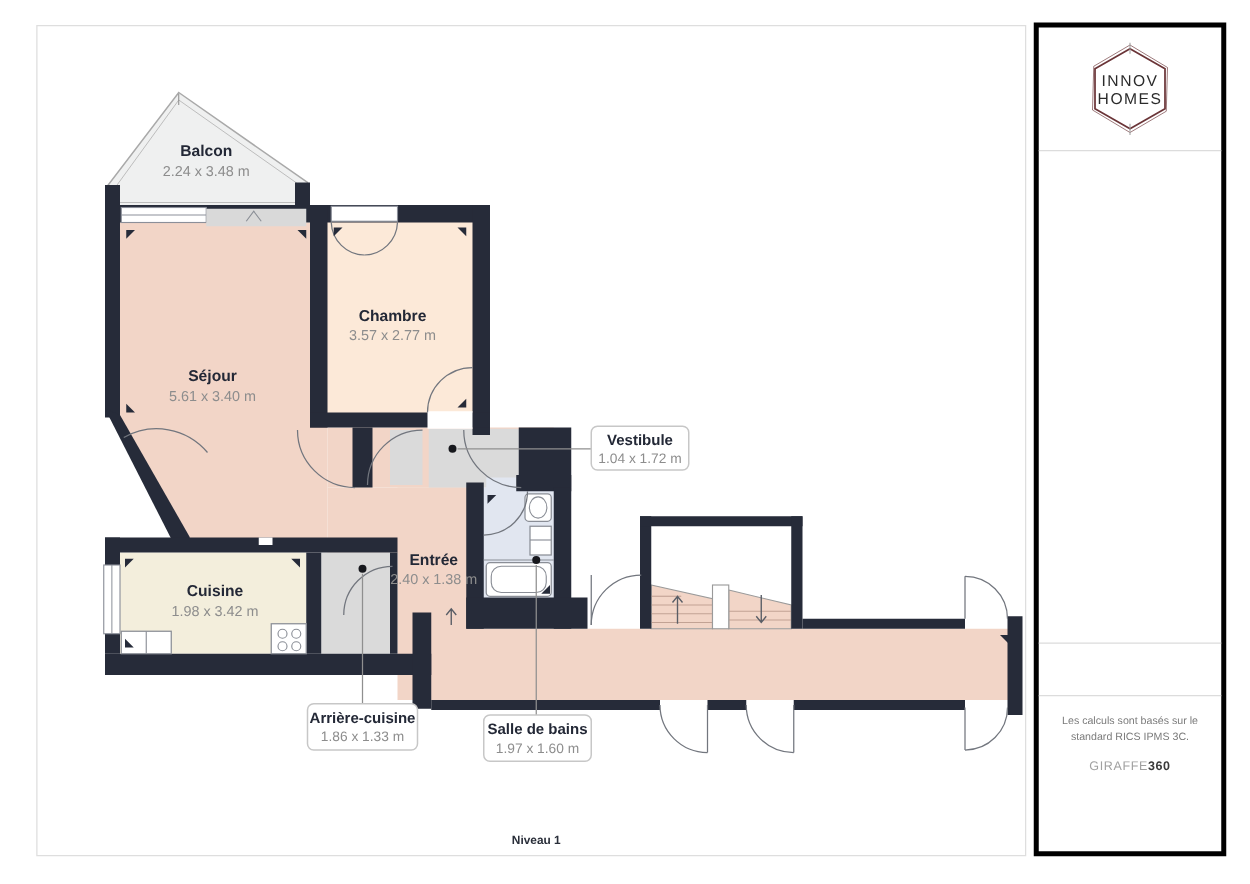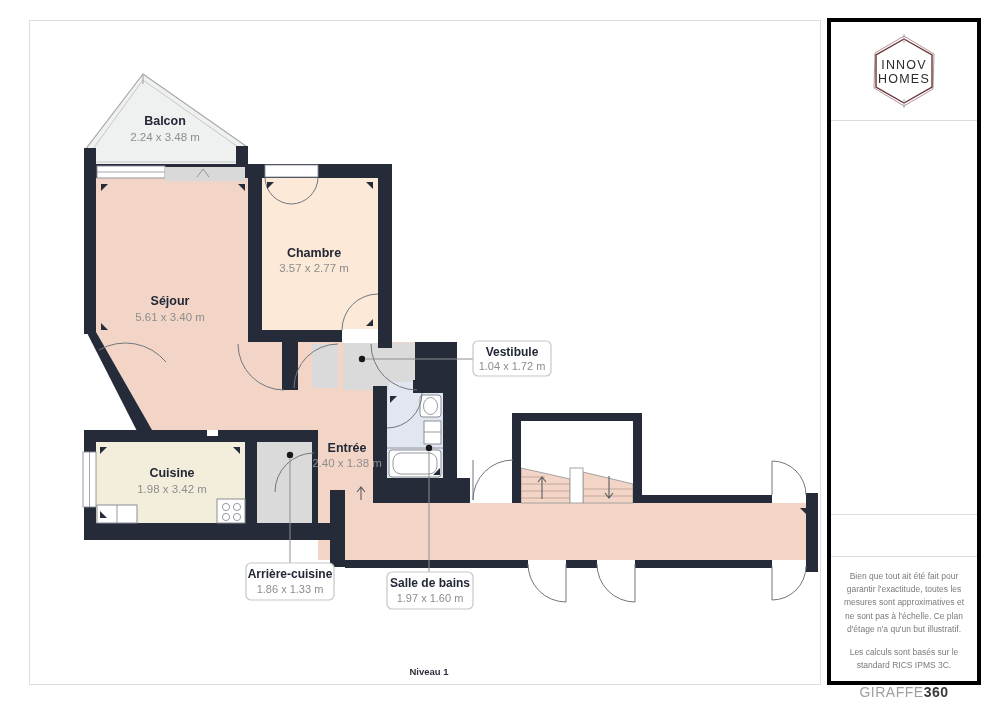--- a/index.html
+++ b/index.html
@@ -43,21 +43,21 @@
        border:4px solid #000000;background:#fff;}
   .logo-box{position:absolute;left:0;top:0;width:100%;height:98px;border-bottom:1px solid #dcdcdc;}
   .divider{position:absolute;left:0;width:100%;border-top:1px solid #dcdcdc;height:0;}
   .div-a{top:492px;} .div-b{top:534px;}
   .logo-svg{position:absolute;left:50%;top:55px;transform:translate(-50%,-50%);}
   .logo-word{font:500 12.5px "Liberation Sans",sans-serif;fill:#2b2b2b;letter-spacing:1.2px;text-anchor:middle;}
   .hex{fill:none;stroke:var(--accent,#6b3538);}
   .disclaimer{position:absolute;left:8px;top:548px;width:130px;text-align:center;
        font:400 8.5px/1.55 "Liberation Sans",sans-serif;color:#7b7b7b;}
   .disclaimer p{margin:0 0 10px 0;}
-  .brandline{margin-top:4px;font-size:14px;letter-spacing:0.5px;text-align:center;}
+  .brandline{margin-top:4px;font-size:10px;letter-spacing:0.5px;text-align:center;}
   .brand-light{color:#a0a0a0;}
   .brand-bold{color:#3a3a3a;font-weight:700;}
 </style>
 </head>
 <body>
 
 <div id="app">
 
   <div class="main-frame"></div>
 
@@ -258,19 +258,18 @@
         <line x1="55" y1="0" x2="55" y2="9" stroke="#9a9a9a" stroke-width="0.8"></line>
         <line x1="55" y1="65" x2="55" y2="74" stroke="#9a9a9a" stroke-width="0.8"></line>
         <rect x="29" y="24" width="52" height="27" fill="#ffffff"></rect>
         <text class="logo-word" x="55" y="35">INNOV</text>
         <text class="logo-word" x="55" y="49">HOMES</text>
       </svg>
     </div>
     <div class="divider div-a"></div>
     <div class="divider div-b"></div>
     <div class="disclaimer">
-      <p>Bien que tout ait été fait pour garantir l'exactitude, toutes les mesures sont approximatives et ne sont pas à l'échelle. Ce plan d'étage n'a qu'un but illustratif.</p>
       <p>Les calculs sont basés sur le standard RICS IPMS 3C.</p>
       <div class="brandline"><span class="brand-light">GIRAFFE</span><span class="brand-bold">360</span></div>
     </div>
   </div>
 
 </div>
 
 </body></html>

